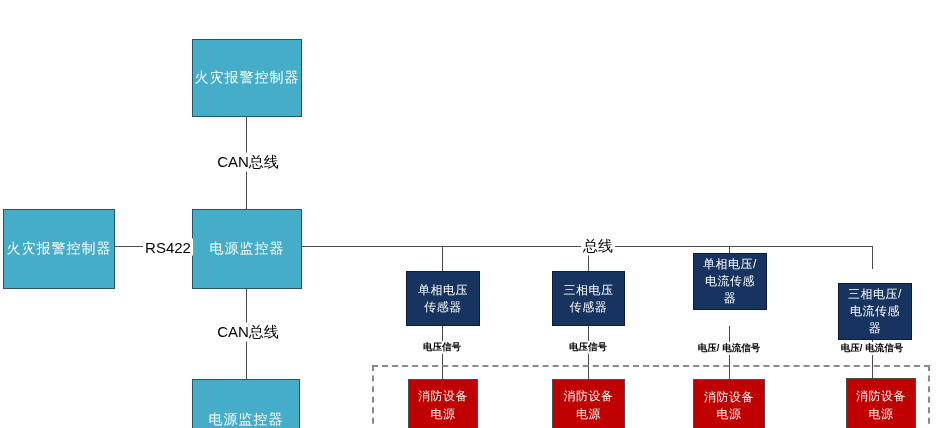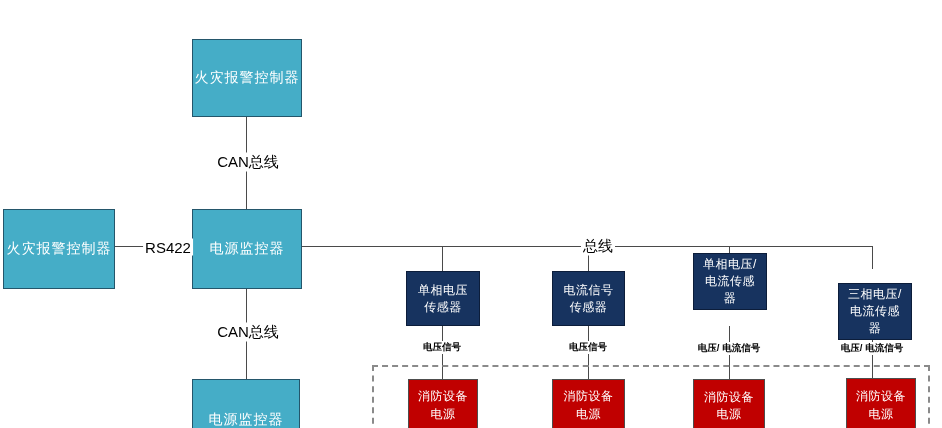--- a/index.html
+++ b/index.html
@@ -89,21 +89,21 @@
 
   <div class="box teal" style="left:3px;top:173px;width:112px;height:80px">火灾报警控制器</div>
 
   <div class="box teal" style="left:192px;top:173px;width:110px;height:80px">电源监控器</div>
 
   <div class="box teal" style="left:192px;top:343px;width:108px;height:81px">电源监控器</div>
 
   <div class="box navy" style="left:406px;top:235px;width:74px;height:55px">单相电压
 传感器</div>
 
-  <div class="box navy" style="left:552px;top:235px;width:73px;height:55px">电流信号
+  <div class="box navy" style="left:552px;top:235px;width:73px;height:55px">三相电压
 传感器</div>
 
   <div class="box navy" style="left:693px;top:217px;width:74px;height:57px">单相电压/
 电流传感
 器</div>
 
   <div class="box navy" style="left:838px;top:247px;width:74px;height:57px">三相电压/
 电流传感
 器</div>
 

